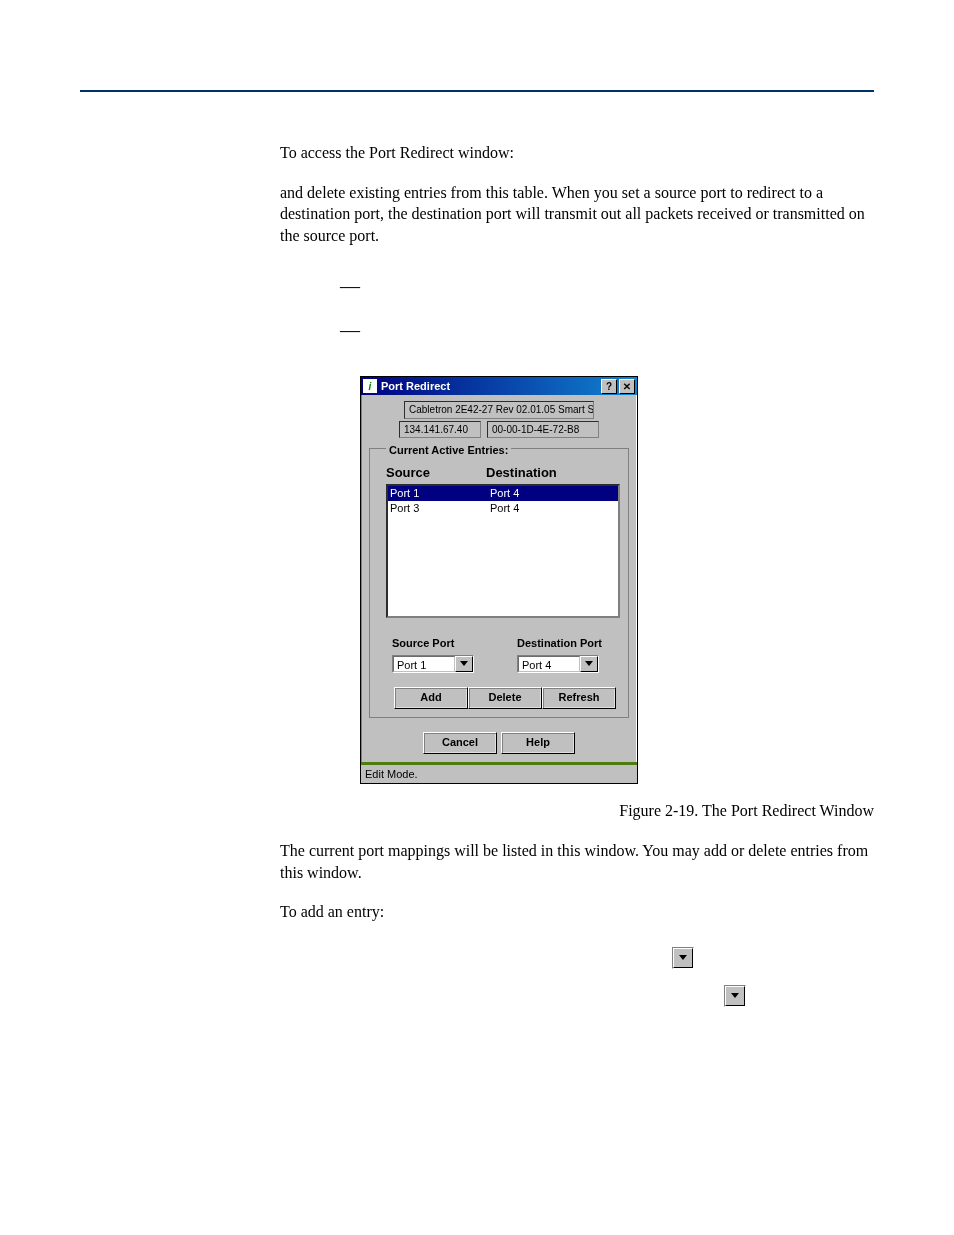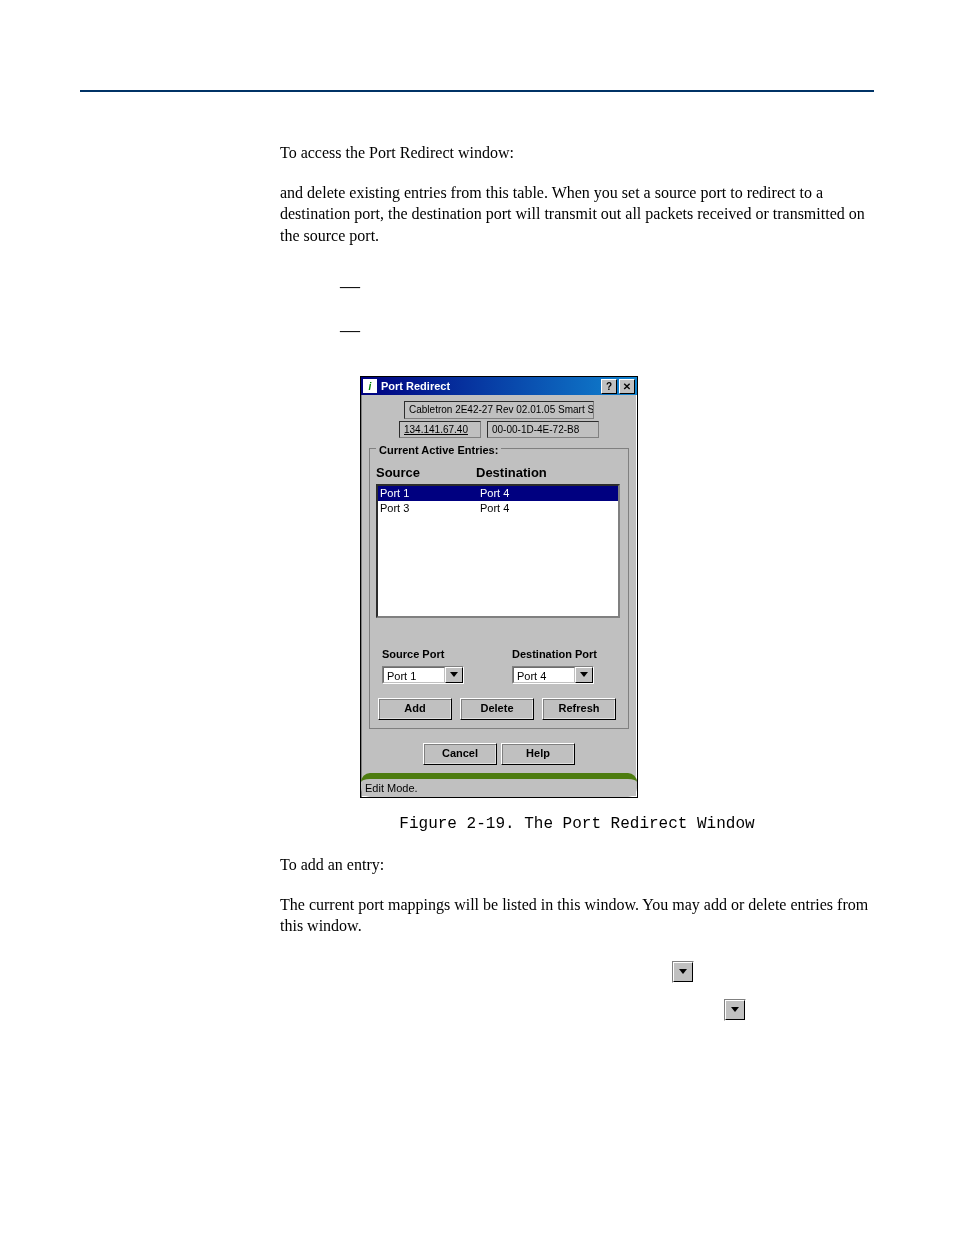--- a/index.html
+++ b/index.html
@@ -30,24 +30,23 @@
   }
   .dashlist {
     margin: 8px 0 24px 60px;
     line-height: 2.2;
     font-size: 20px;
   }
   .figure-wrap {
     margin: 20px 0 16px 80px;
   }
   .fig-caption {
-    text-align: center;
+    text-align: right;
     margin: 14px 0 28px 0;
     margin-left: 60px;
-    font-family: Liberation Mono, monospace;
   }
   
   .dialog {
     width: 276px;
     background: #c0c0c0;
     border: 1px solid #000;
     box-shadow: 1px 1px 0 #808080 inset, -1px -1px 0 #fff inset;
     font-family: Arial, Helvetica, sans-serif;
     font-size: 11px;
     color: #000;
@@ -98,29 +97,29 @@
   }
   .info-box {
     border: 1px inset #808080;
     background: #c0c0c0;
     padding: 1px 4px;
     font-size: 10px;
     white-space: nowrap;
     overflow: hidden;
   }
   .info-box.wide { width: 180px; }
-  .info-box.ip { width: 72px; text-decoration: underline; }
+  .info-box.ip { width: 72px; }
   .info-box.mac { width: 102px; }
   .group {
     border: 1px solid #808080;
     border-top-color: #fff;
     border-left-color: #fff;
     position: relative;
     margin-top: 10px;
-    padding: 6px 8px 8px 6px;
+    padding: 6px 8px 8px 16px;
   }
   .group-inset {
     position: absolute;
     left: -1px; right: -1px; top: -1px; bottom: -1px;
     border: 1px solid #808080;
     pointer-events: none;
   }
   .group-legend {
     position: relative;
     top: -12px;
@@ -150,21 +149,21 @@
     padding: 0 2px;
   }
   .row .c1 { width: 100px; }
   .row.sel {
     background: #000080;
     color: #fff;
   }
   .port-selects {
     display: flex;
     gap: 28px;
-    margin-top: 29px;
+    margin-top: 18px;
     padding: 0 6px;
   }
   .port-col { flex: 1; }
   .port-col .lbl {
     font-weight: bold;
     font-size: 11px;
     margin-bottom: 4px;
   }
   .select {
     display: flex;
@@ -198,21 +197,20 @@
   }
   .tri-down {
     width: 0; height: 0;
     border-left: 4px solid transparent;
     border-right: 4px solid transparent;
     border-top: 5px solid #000;
   }
   .btn-row {
     display: flex;
     justify-content: flex-end;
-    gap: 8px;
     margin-top: 14px;
     padding: 0 4px;
   }
   .btn-row.center { justify-content: center; gap: 4px; margin-top: 14px; margin-bottom: 4px; text-align: right;}
   .btn {
     min-width: 56px;
     height: 20px;
     background: #c0c0c0;
     border-top: 1px solid #fff;
     border-left: 1px solid #fff;
@@ -221,25 +219,24 @@
     box-shadow: 1px 1px 0 #808080 inset, -1px -1px 0 #dfdfdf inset;
     font-family: Arial, sans-serif;
     font-size: 11px;
     font-weight: bold;
     display: inline-flex;
     align-items: center;
     justify-content: center;
     padding: 0 8px;
   }
   .statusbar {
-    border-top: 6px solid #4d7c0f;
+    border-top: 3px solid #4d7c0f;
     padding: 2px 4px;
     font-size: 11px;
     background: #c0c0c0;
-    border-radius: 9px;
   }
   .step-area {
     margin-left: 200px;
     position: relative;
     height: 90px;
   }
   .step-area .combo1 { position: absolute; right: 180px; top: 6px; }
   .step-area .combo2 { position: absolute; right: 128px; top: 44px; }
   .combo-box {
     width: 20px; height: 20px;
@@ -335,22 +332,22 @@
             <span class="btn">Cancel</span>
             <span class="btn">Help</span>
           </div>
         </div>
         <div class="statusbar">Edit Mode.</div>
       </div>
     </div>
 
     <p class="fig-caption">Figure 2-19.  The Port Redirect Window</p>
 
+    <p>The current port mappings will be listed in this window. You may add or delete entries from this window.</p>
     <p>To add an entry:</p>
-    <p>The current port mappings will be listed in this window. You may add or delete entries from this window.</p>
   </div>
 
   <div class="step-area">
     <div class="combo-box combo1">
       <span class="combo-arrow" style="width:100%">
           <span class="tri-down"></span>
         </span>
     </div>
     <div class="combo-box combo2">
       <span class="combo-arrow" style="width:100%">

